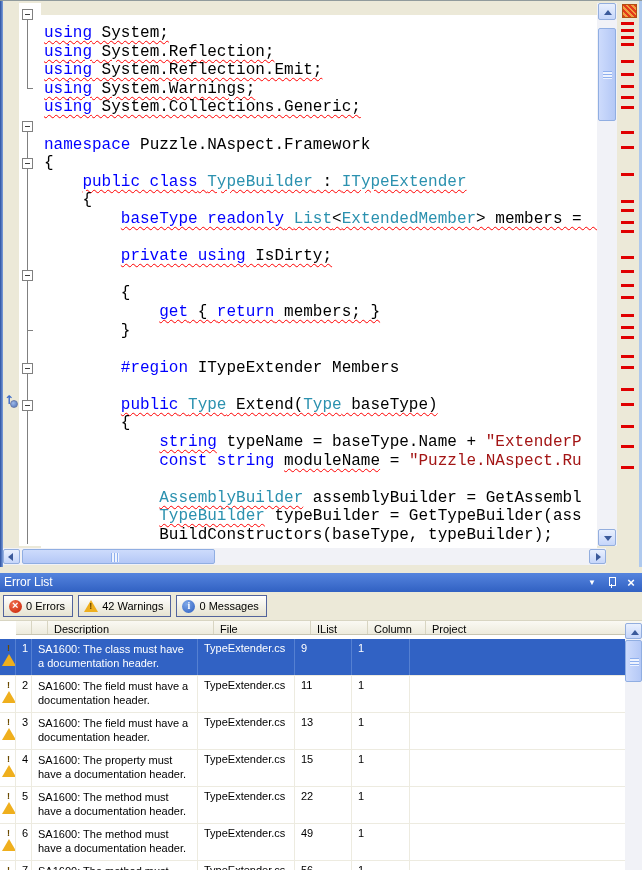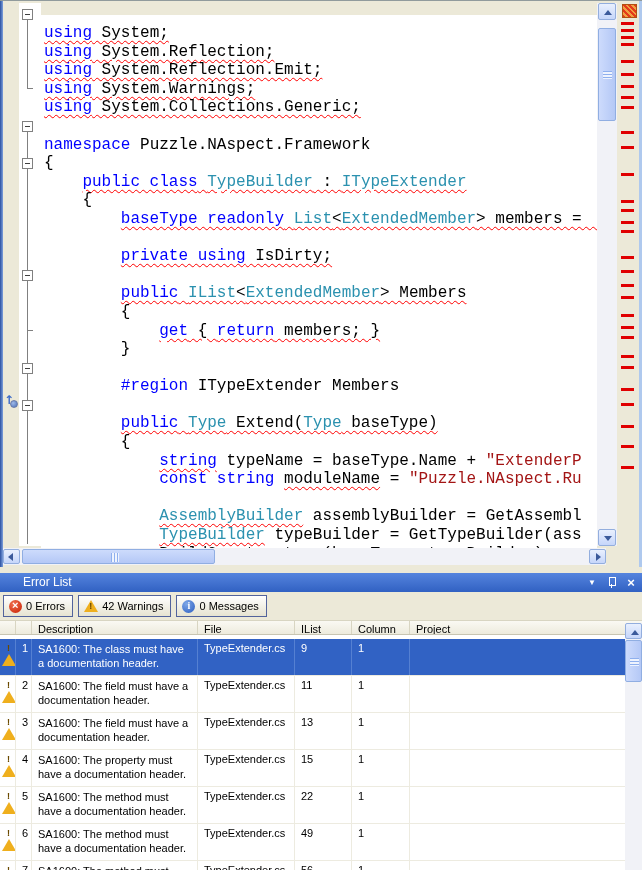--- a/index.html
+++ b/index.html
@@ -60,21 +60,21 @@
 
   
   .marker-bar { position:absolute; left:619px; top:2px; width:20px; height:561px; background:#ECE9D8; }
   .analysis-square { position:absolute; left:3px; top:1px; width:15px; height:14px; border:1px solid #B05010;
         background:repeating-linear-gradient(45deg,#E43A1A 0 2px,#F0A040 2px 4px); }
   .mk { position:absolute; left:2px; width:13px; height:3px; background:#E00000; }
 
   
   .panel { position:absolute; left:0; top:573px; width:642px; height:297px; background:#ECE9D8; }
   .panel-title { position:relative; height:19px; background:linear-gradient(180deg,#5584DE,#3161C2);
-                 color:#FFFFFF; font-size:12px; line-height:19px; padding-left:23px; }
+                 color:#FFFFFF; font-size:12px; line-height:19px; padding-left:4px; }
   .title-btns { position:absolute; right:4px; top:0; height:19px; display:flex; align-items:center; gap:8px; }
   .tb-ico { color:#FFFFFF; width:14px; text-align:center; cursor:default; }
   .chev { font-size:8px; }
   .pin { position:relative; width:9px; height:13px; }
   .pin::before { content:""; position:absolute; left:2px; top:1px; width:5px; height:7px; border:1px solid #fff; background:transparent; }
   .pin::after  { content:""; position:absolute; left:4px; top:8px; width:1px; height:4px; background:#fff; }
   .close { font:bold 13px "Liberation Sans",sans-serif; }
 
   .toolbar { height:29px; background:#ECE9D8; display:flex; align-items:center; gap:5px; padding-left:3px;
              border-bottom:1px solid #D8D5C2; }
@@ -85,21 +85,21 @@
                position:relative; }
   .ico-error::after { content:"\00d7"; position:absolute; left:3px; top:-1px; color:#fff; font:bold 11px "Liberation Sans",sans-serif; }
   .ico-warn { position:relative; width:0; height:0; border-left:7px solid transparent; border-right:7px solid transparent;
               border-bottom:12px solid #EFAF1D; }
   .ico-warn::after { content:"!"; position:absolute; left:-2px; top:1px; font:bold 9px "Liberation Sans",sans-serif; color:#6B4A00; }
   .ico-info { width:13px; height:13px; border-radius:50%; background:radial-gradient(circle at 35% 30%,#7FA8E8,#2A5CC0);
               position:relative; }
   .ico-info::after { content:"i"; position:absolute; left:5px; top:0px; color:#fff; font:bold 10px "Liberation Serif",serif; }
 
   .gridwrap { position:relative; height:249px; background:#FFFFFF; }
-  .grid-header { position:absolute; left:0; top:0; right:0; height:14px; display:grid;
+  .grid-header { position:absolute; left:16px; top:0; right:0; height:14px; display:grid;
                  grid-template-columns:16px 16px 166px 97px 57px 58px 1fr;
                  background:linear-gradient(180deg,#FAF9F3,#EDEBDD); border-bottom:1px solid #C8C5B2;
                  font-size:11px; color:#000; }
   .grid-header .hc { border-right:1px solid #D8D5C2; padding:2px 0 0 6px; overflow:hidden; white-space:nowrap; }
   .rows { position:absolute; left:0; top:18px; right:17px; bottom:0; overflow:hidden; background:#FFFFFF; }
   .erow { display:grid; grid-template-columns:16px 16px 166px 97px 57px 58px 1fr; min-height:37px;
           border-bottom:1px solid #EDEBE0; font-size:11px; color:#000; background:#FFFFFF; }
   .erow .cell { border-right:1px solid #EDEBE0; padding:3px 2px 0 6px; overflow:hidden; }
   .erow .c-ico { padding:3px 0 0 2px; }
   .erow .c-ico .ico-warn { transform:scale(.85); transform-origin:top left; }
@@ -147,21 +147,20 @@
       <div class="code-line"><span class="tok-kw sq">using</span><span class="tok-pl sq"> System.Collections.Generic;</span></div>
       <div class="code-line"></div>
       <div class="code-line"><span class="tok-kw">namespace</span><span class="tok-pl"> Puzzle.NAspect.Framework</span></div>
       <div class="code-line"><span class="tok-pl">{</span></div>
       <div class="code-line"><span class="tok-pl">    </span><span class="tok-kw sq">public class</span><span class="tok-pl sq"> </span><span class="tok-ty sq">TypeBuilder</span><span class="tok-pl sq"> : </span><span class="tok-ty sq">ITypeExtender</span></div>
       <div class="code-line"><span class="tok-pl">    {</span></div>
       <div class="code-line"><span class="tok-pl">        </span><span class="tok-kw sq">baseType readonly</span><span class="tok-pl sq"> </span><span class="tok-ty sq">List</span><span class="tok-pl sq">&lt;</span><span class="tok-ty sq">ExtendedMember</span><span class="tok-pl sq">&gt; members =  </span></div>
       <div class="code-line"></div>
       <div class="code-line"><span class="tok-pl">        </span><span class="tok-kw sq">private using</span><span class="tok-pl sq"> IsDirty;</span></div>
       <div class="code-line"></div>
-      <div class="code-line"><span class="tok-pl">        </span><span class="tok-kw sq">public</span><span class="tok-pl sq"> </span><span class="tok-ty sq">IList</span><span class="tok-pl sq">&lt;</span><span class="tok-ty sq">ExtendedMember</span><span class="tok-pl sq">&gt; Members</span></div>
       <div class="code-line"><span class="tok-pl">        {</span></div>
       <div class="code-line"><span class="tok-pl">            </span><span class="tok-kw sq">get</span><span class="tok-pl sq"> { </span><span class="tok-kw sq">return</span><span class="tok-pl sq"> members; }</span></div>
       <div class="code-line"><span class="tok-pl">        }</span></div>
       <div class="code-line"></div>
       <div class="code-line"><span class="tok-pl">        </span><span class="tok-kw">#region</span><span class="tok-pl"> ITypeExtender Members</span></div>
       <div class="code-line"></div>
       <div class="code-line"><span class="tok-pl">        </span><span class="tok-kw sq">public</span><span class="tok-pl sq"> </span><span class="tok-ty sq">Type</span><span class="tok-pl sq"> Extend(</span><span class="tok-ty sq">Type</span><span class="tok-pl sq"> baseType)</span></div>
       <div class="code-line"><span class="tok-pl">        {</span></div>
       <div class="code-line"><span class="tok-pl">            </span><span class="tok-kw sq">string</span><span class="tok-pl"> typeName = baseType.Name + </span><span class="tok-st">"ExtenderP</span></div>
       <div class="code-line"><span class="tok-pl">            </span><span class="tok-kw">const string</span><span class="tok-pl"> </span><span class="tok-pl sq">moduleName</span><span class="tok-pl"> = </span><span class="tok-st">"Puzzle.NAspect.Ru</span></div>

